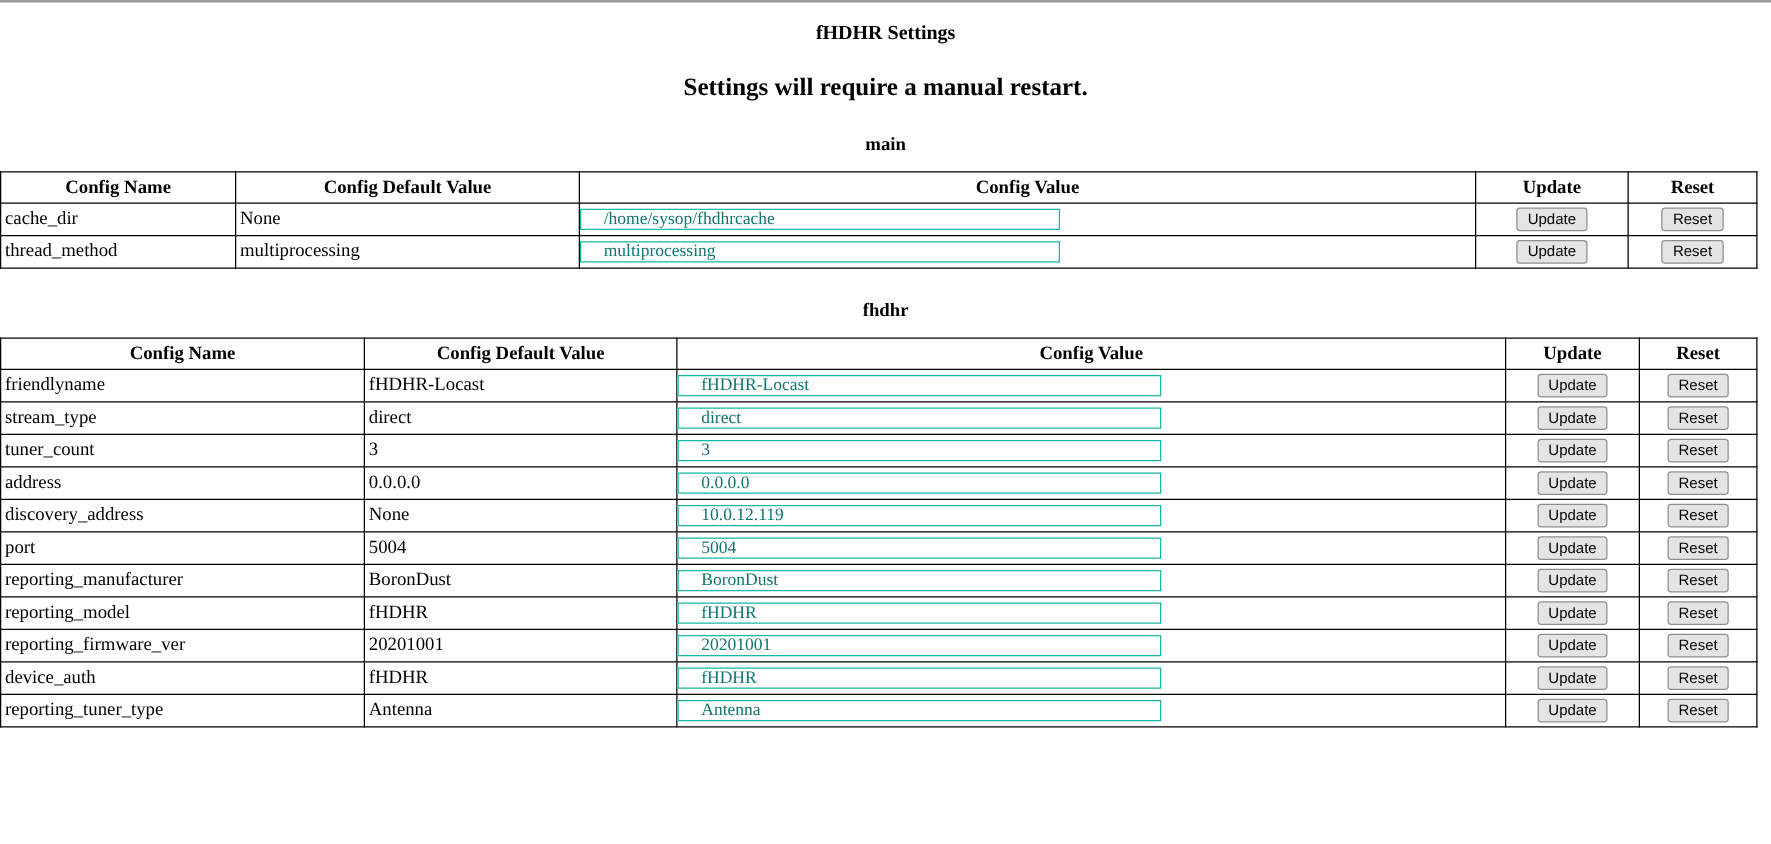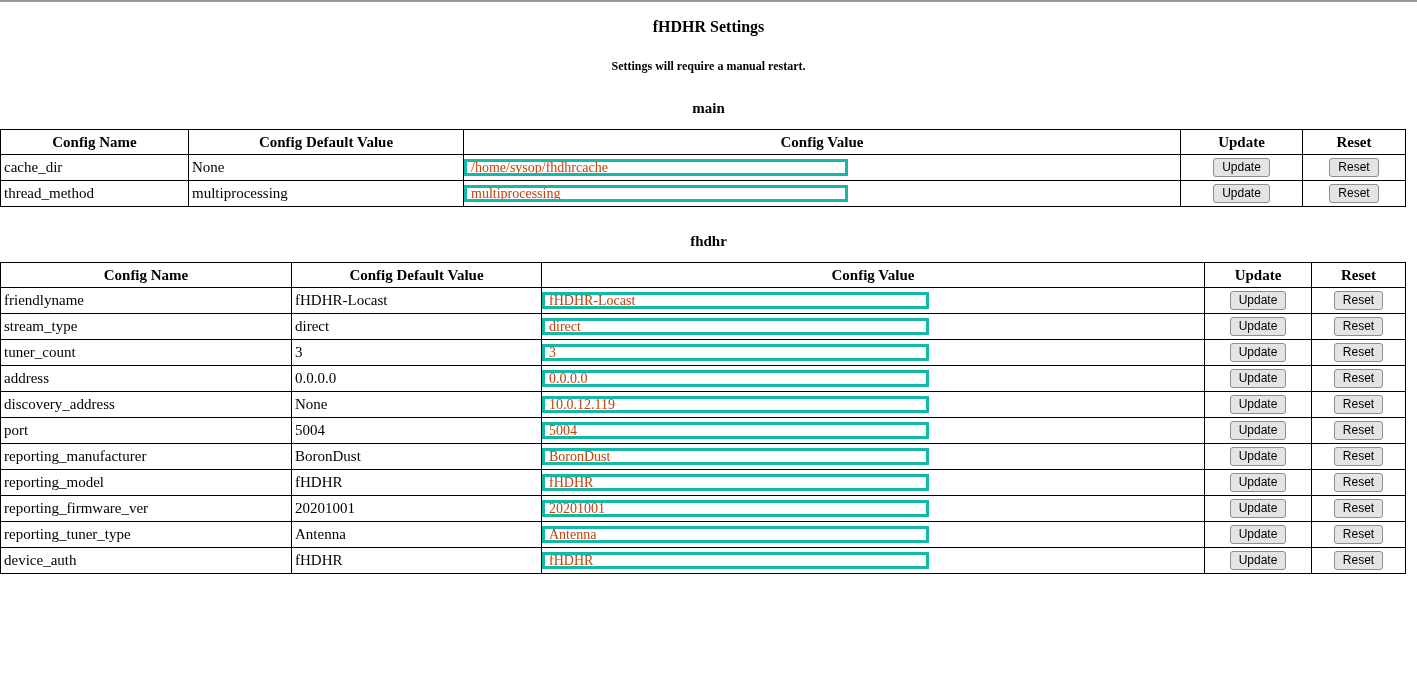--- a/index.html
+++ b/index.html
@@ -29,21 +29,21 @@
     text-align: center;
     font-weight: bold;
     margin: 0;
   }
   h1.title {
     font-size: 16px;
     padding-top: 16px;
     padding-bottom: 0;
   }
   h2.subtitle {
-    font-size: 12px;
+    font-size: 20px;
     padding-top: 23px;
   }
   h3.section {
     font-size: 15px;
     padding-top: 26px;
     padding-bottom: 12px;
   }
   table.cfg {
     border-collapse: collapse;
     width: 1405px;
@@ -75,25 +75,25 @@
     padding: 0 2px;
   }
   td.btncell {
     text-align: center;
   }
   input.txt {
     font-family: "Liberation Serif", serif;
     font-size: 14px;
     height: 17px;
     line-height: 17px;
-    padding: 1px 4px;
-    border: 3px solid #14b8a6;
+    padding: 1px 18px;
+    border: 1px solid #14b8a6;
     background: #ffffff;
     box-sizing: border-box;
-    color: #c2410c;
+    color: #0f766e;
   }
   button.btn {
     font-family: "Liberation Sans", sans-serif;
     font-size: 12px;
     background: #e4e4e4;
     border: 1px solid #8e8e8e;
     border-radius: 3px;
     padding: 1px 8px;
     height: 19px;
     line-height: 15px;
@@ -249,28 +249,28 @@
         <td class="btncell"><button class="btn">Reset</button></td>
       </tr>
       <tr>
         <td class="name">reporting_firmware_ver</td>
         <td class="defval">20201001</td>
         <td class="valcell"><input class="txt" type="text" value="20201001" style=""></td>
         <td class="btncell"><button class="btn">Update</button></td>
         <td class="btncell"><button class="btn">Reset</button></td>
       </tr>
       <tr>
+        <td class="name">device_auth</td>
+        <td class="defval">fHDHR</td>
+        <td class="valcell"><input class="txt" type="text" value="fHDHR" style=""></td>
+        <td class="btncell"><button class="btn">Update</button></td>
+        <td class="btncell"><button class="btn">Reset</button></td>
+      </tr>
+      <tr>
         <td class="name">reporting_tuner_type</td>
         <td class="defval">Antenna</td>
         <td class="valcell"><input class="txt" type="text" value="Antenna" style=""></td>
         <td class="btncell"><button class="btn">Update</button></td>
         <td class="btncell"><button class="btn">Reset</button></td>
       </tr>
-      <tr>
-        <td class="name">device_auth</td>
-        <td class="defval">fHDHR</td>
-        <td class="valcell"><input class="txt" type="text" value="fHDHR" style=""></td>
-        <td class="btncell"><button class="btn">Update</button></td>
-        <td class="btncell"><button class="btn">Reset</button></td>
-      </tr>
     </tbody>
   </table>
 </div>
 
 </body></html>

